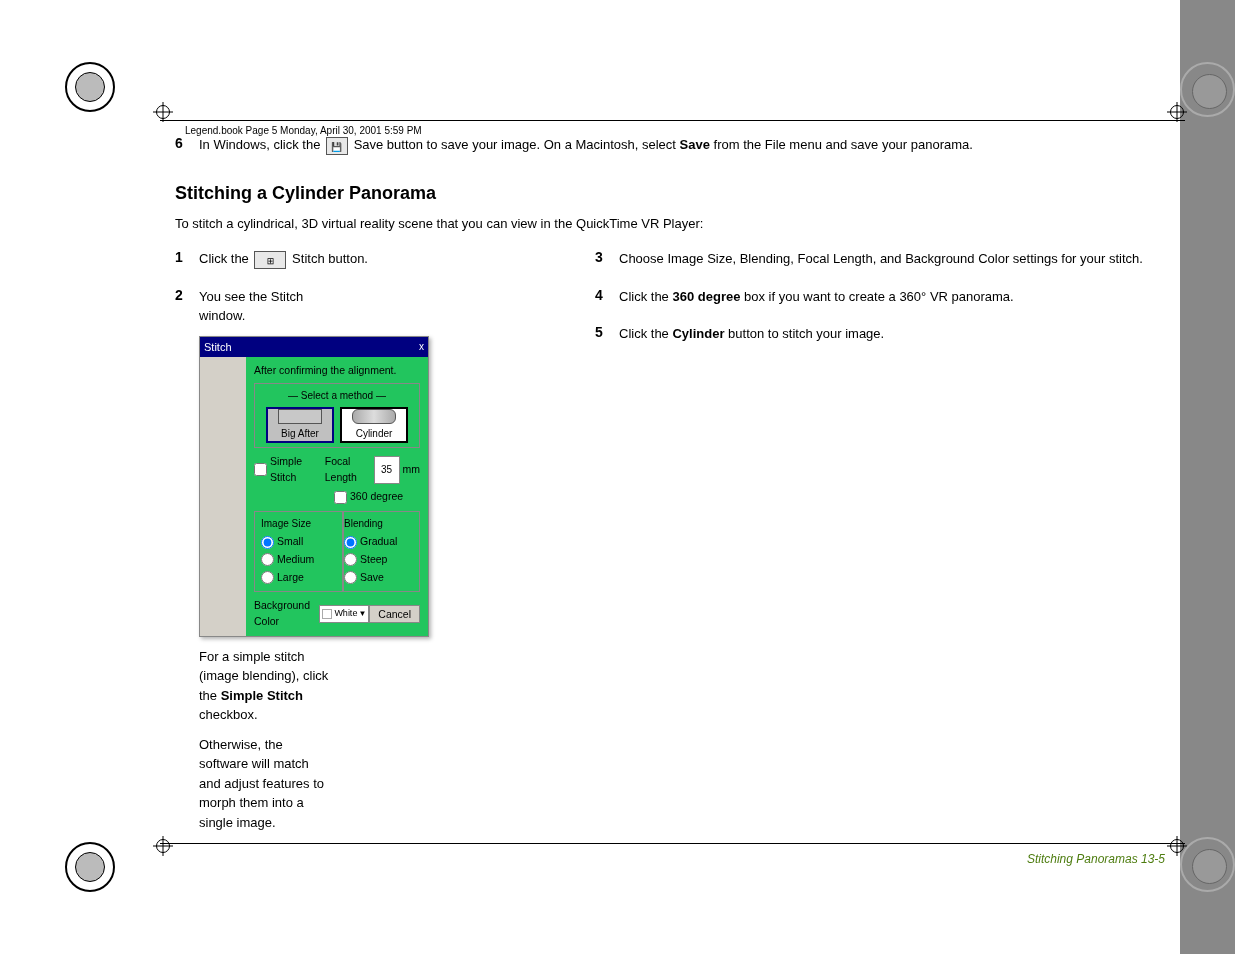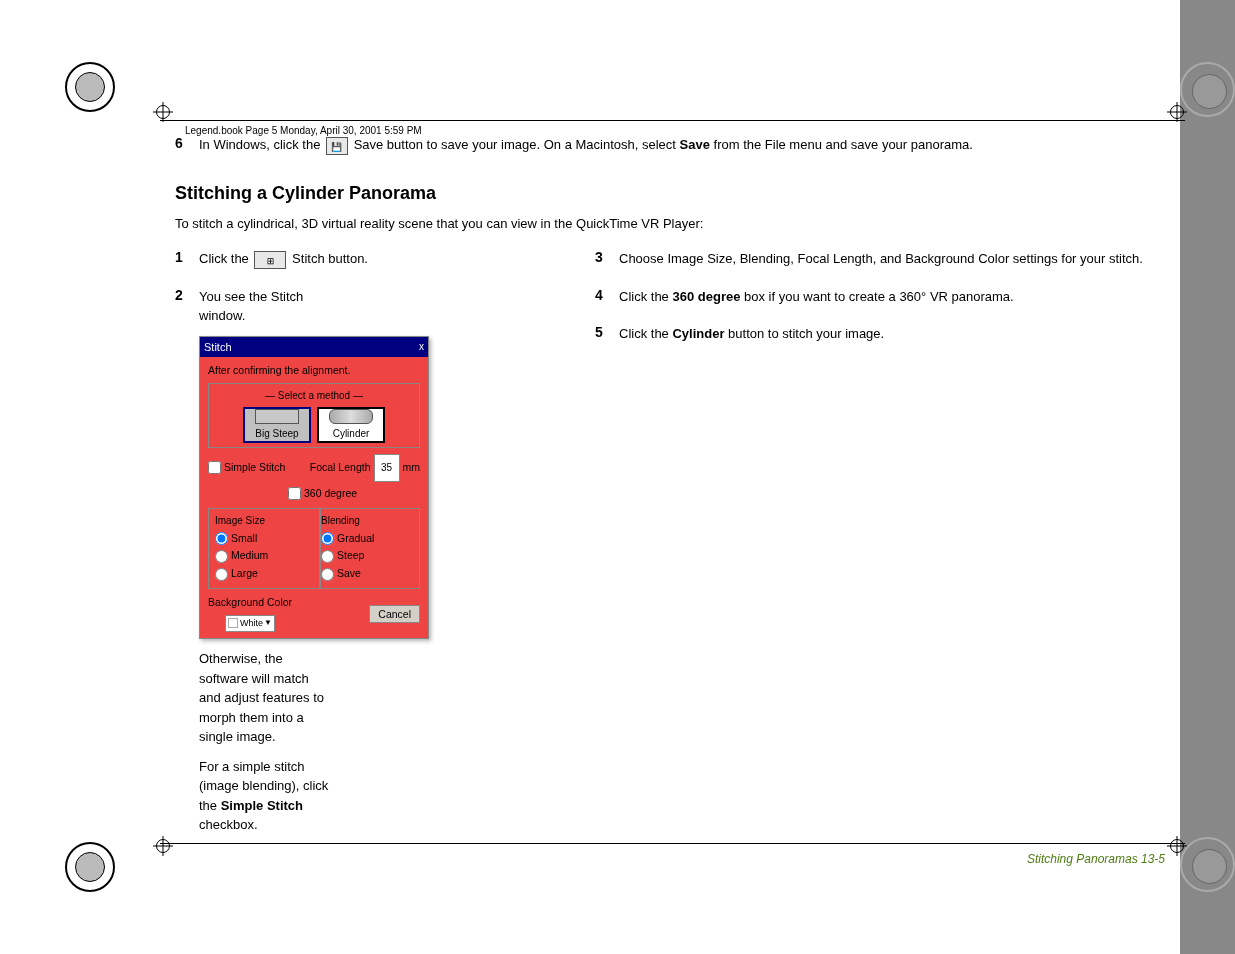--- a/index.html
+++ b/index.html
@@ -181,21 +181,22 @@
     }
 
     .dialog-close {
       color: #fff;
       font-size: 10px;
       cursor: pointer;
     }
 
     .dialog-body {
       padding: 6px 8px;
-      background: #ef4444;
+      background: #22c55e;
+      margin-left: 46px;
     }
 
     .dialog-body .confirm-text {
       font-size: 10.5px;
       margin-bottom: 4px;
       color: #000;
     }
 
     .select-method-group {
       border: 1px solid #888;
@@ -324,21 +325,20 @@
       align-items: center;
       justify-content: space-between;
       margin-top: 2px;
     }
 
     .bg-color-row {
       display: flex;
       align-items: center;
       gap: 4px;
       font-size: 10.5px;
-      flex-direction: column;
     }
 
     .color-select {
       display: inline-flex;
       align-items: center;
       border: 1px solid #888;
       background: #fff;
       font-size: 10px;
       padding: 1px 2px;
       width: 50px;
@@ -475,21 +475,21 @@
                     <span class="dialog-close">x</span>
                   </div>
                   <div class="dialog-body">
                     <div class="confirm-text">After confirming the alignment.</div>
 
                     <div class="select-method-group">
                       <div class="select-method-label">— Select a method —</div>
                       <div class="method-buttons">
                         <div class="method-btn active">
                           <div class="method-btn-icon" style="background:#c8c8c8;border:1px solid #555;width:44px;height:22px;"></div>
-                          <span>Big Steep</span>
+                          <span>Big After</span>
                         </div>
                         <div class="method-btn">
                           <div class="method-btn-icon cylinder" style="width:44px;height:22px;background:linear-gradient(to right,#aaa,#ddd,#aaa);border-radius:6px;border:1px solid #555;"></div>
                           <span>Cylinder</span>
                         </div>
                       </div>
                     </div>
 
                     <div class="stitch-options">
                       <label>
@@ -549,25 +549,25 @@
                           <span style="font-size:9px;">White</span>
                           <span style="font-size:8px;margin-left:1px;">▼</span>
                         </div>
                       </div>
                       <button class="cancel-btn">Cancel</button>
                     </div>
                   </div>
                 </div>
 
                 <div class="step2-extra">
+                  For a simple stitch (image blending), click the <strong>Simple Stitch</strong> checkbox.
+                </div>
+
+                <div class="step2-extra">
                   Otherwise, the software will match and adjust features to morph them into a single image.
-                </div>
-
-                <div class="step2-extra">
-                  For a simple stitch (image blending), click the <strong>Simple Stitch</strong> checkbox.
                 </div>
               </div>
             </div>
           </div>
         </div>
 
       </div>
 
       <div class="col-right">
 

